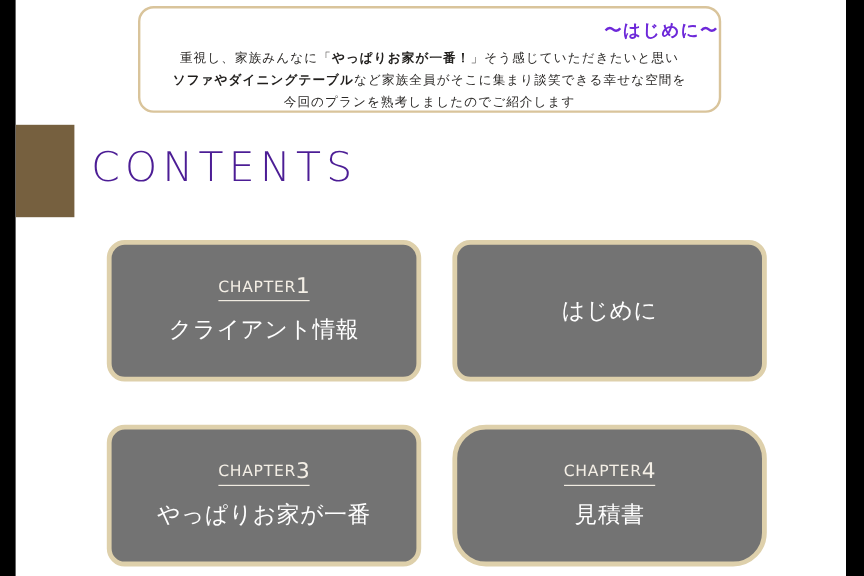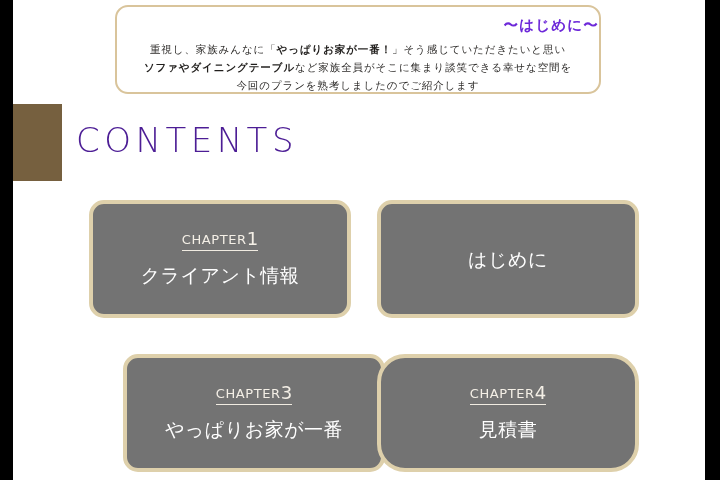--- a/index.html
+++ b/index.html
@@ -122,21 +122,21 @@
     border: 4px solid #ded0ab;
     border-radius: 15px;
     box-sizing: border-box;
     display: flex;
     flex-direction: column;
     align-items: center;
     justify-content: center;
   }
   .card-c1 { left: 76px;  top: 200px; }
   .card-c2 { left: 364px; top: 200px; }
-  .card-c3 { left: 76px;  top: 354px; margin-left: 34px; }
+  .card-c3 { left: 76px;  top: 354px; }
   .card-c4 { left: 364px; top: 354px; border-radius: 28px; }
 
   .chapter-label {
     display: inline-block;
     color: #f4efe6;
     font-size: 13px;
     letter-spacing: 0.6px;
     border-bottom: 1px solid #f0ebe1;
     padding-bottom: 1px;
     margin-bottom: 9px;

